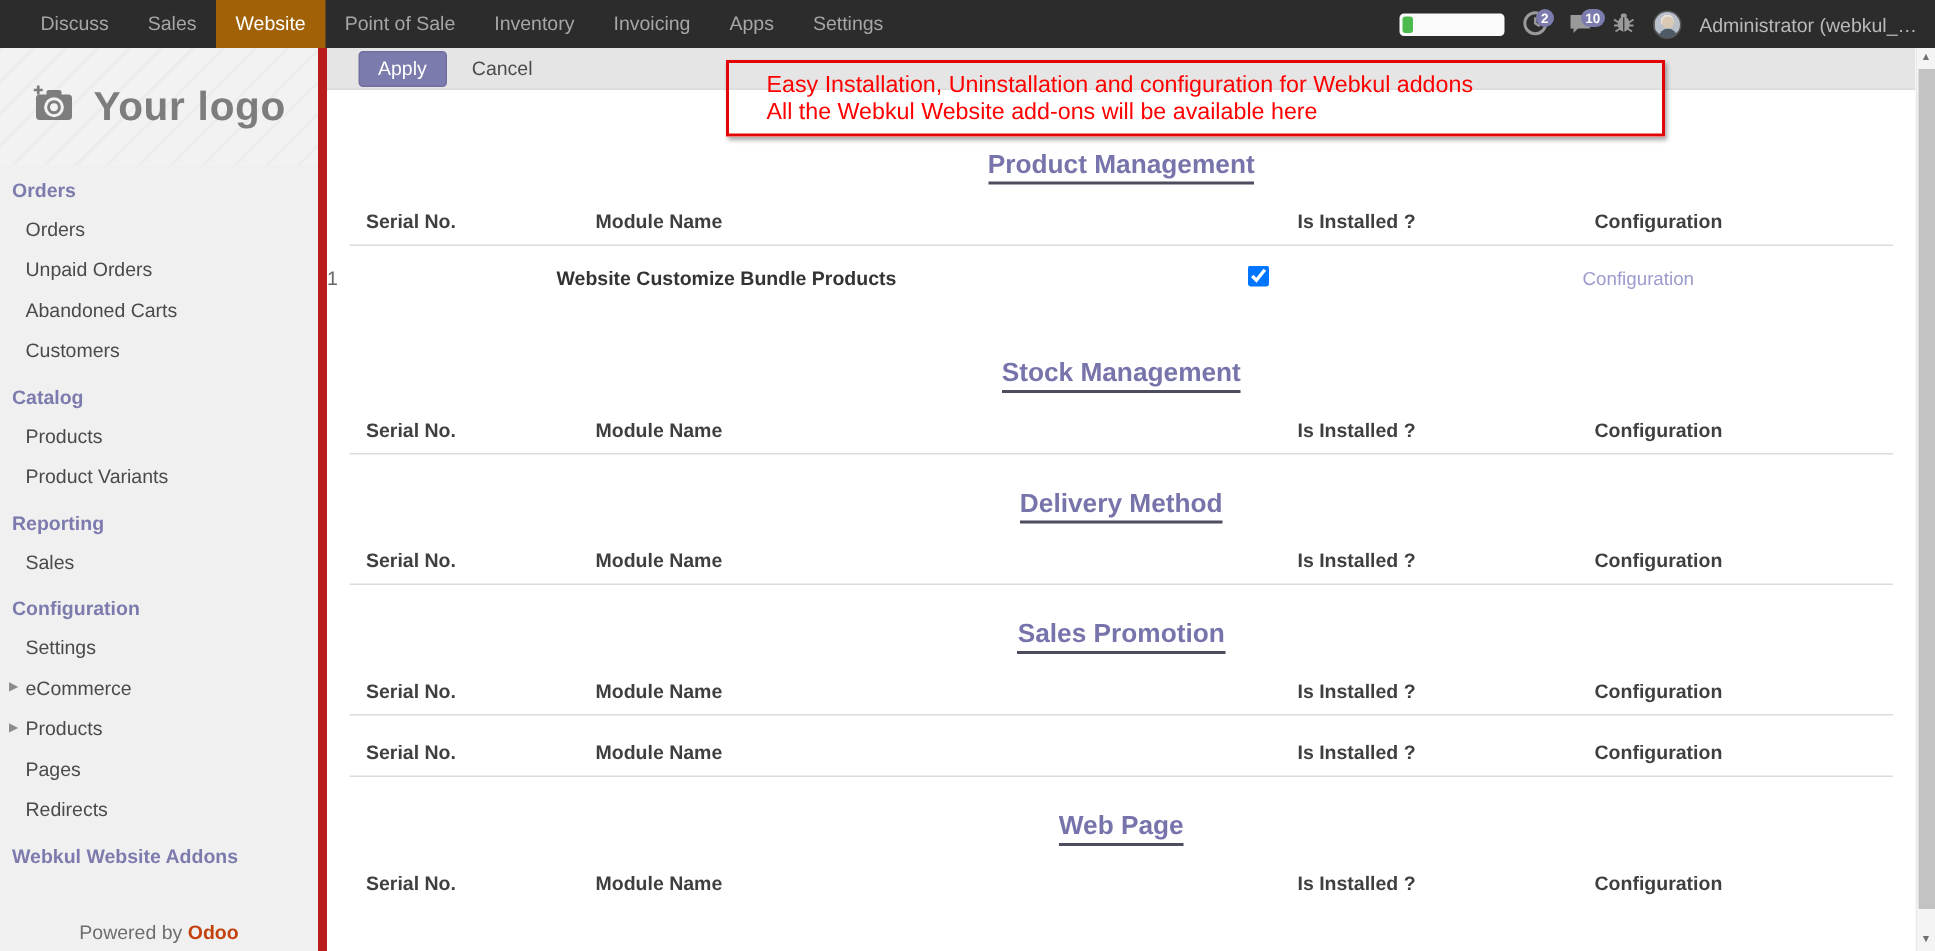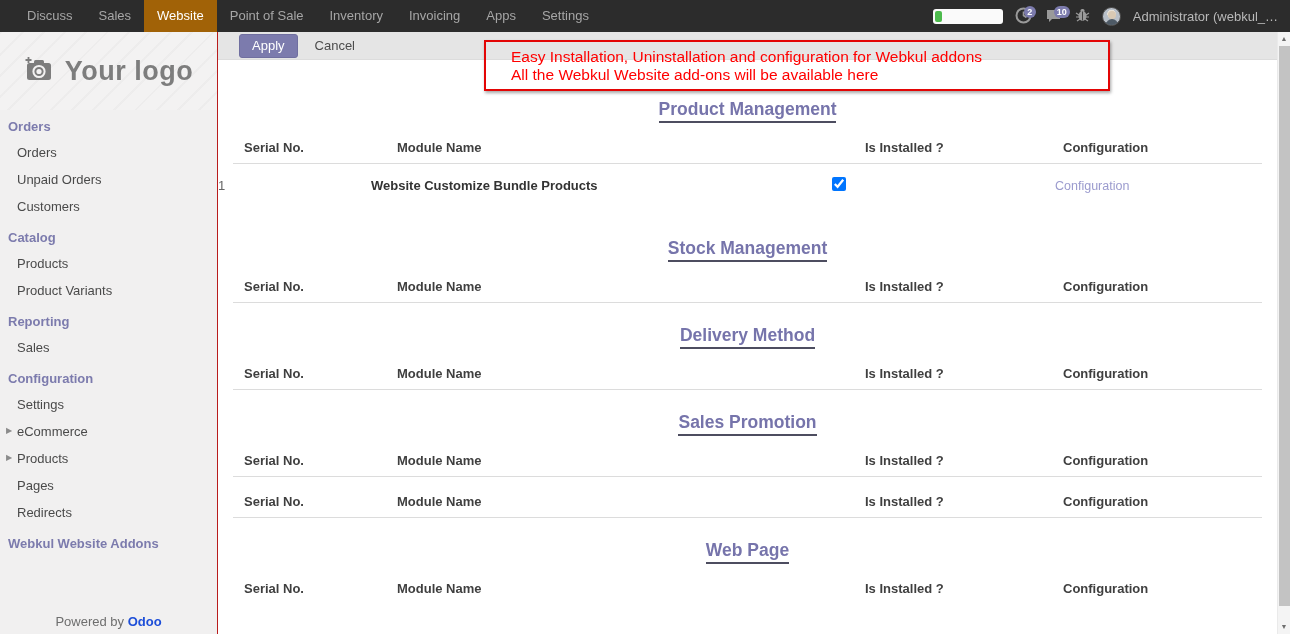--- a/index.html
+++ b/index.html
@@ -19,31 +19,31 @@
   .badge { position:absolute; top:-1px; left:9px; background:#7c7bad; color:#fff; font-size:9px; line-height:12px; height:12px; min-width:12px; padding:0 3px; border-radius:8px; text-align:center; font-weight:bold; }
   .avatar { width:19px; height:19px; border-radius:50%; background:radial-gradient(circle at 50% 35%, #e8e2d8 0 30%, #b9c0c9 31% 70%, #6d7884 71%); border:1px solid #555; overflow:hidden; position:relative; }
   .avatar::after{content:""; position:absolute; left:5px; top:3px; width:8px; height:8px; border-radius:50%; background:#d9c9b4;}
   .avatar::before{content:""; position:absolute; left:3px; top:11px; width:12px; height:8px; border-radius:6px 6px 0 0; background:#4e5a66;}
   .user-label { color:#b9b9b9; font-size:13px; max-width:152px; white-space:nowrap; overflow:hidden; }
 
   
   .body-row { flex:1; display:flex; min-height:0; }
 
   
-  .sidebar { width:218px; flex:none; background:#f1f0f0; border-right:1px solid #b91c1c; position:relative; }
+  .sidebar { width:218px; flex:none; background:#f1f0f0; border-right:6px solid #b91c1c; position:relative; }
   .logo-area { height:78px; display:flex; align-items:center; justify-content:center; gap:11px;
     background:repeating-linear-gradient(135deg, rgba(0,0,0,0.022) 0 2px, transparent 2px 15px), #f3f2f2; }
   .logo-text { color:#7d7d7d; font-size:27px; font-weight:bold; letter-spacing:0.5px; }
   .menu { padding-top:4px; font-size:13px; }
   .side-title { color:#7c7bad; font-weight:bold; padding:5px 8px; margin-top:5px; cursor:pointer; }
   .side-title:first-child { margin-top:0; }
   .side-item { color:#4a4a4a; padding:6px 6px 6px 17px; cursor:pointer; position:relative; }
   .caret { position:absolute; left:6px; top:8px; font-size:8px; color:#8b8b8b; }
   .sidebar-footer { position:absolute; bottom:5px; width:100%; text-align:center; font-size:13px; color:#6e6e6e; }
-  .sidebar-footer .brand { color:#1d4ed8; font-weight:bold;margin-top:10px; }
+  .sidebar-footer .brand { color:#c2410c; font-weight:bold;margin-top:10px; }
   .cam { flex:none; }
 
   
   .main { flex:1; background:#fff; position:relative; min-width:0; overflow:hidden; }
   .toolbar { height:28px; border-bottom:1px solid #dcdcdc; display:flex; align-items:center; padding-left:21px; gap:17px; background:#e5e5e5; }
   .btn-apply { background:#7c7bad; border:1px solid #706fa0; color:#fff; font-size:13px; padding:3px 12px 4px; border-radius:3px; cursor:pointer; font-family:inherit; }
   .btn-cancel { background:none; border:none; color:#4c4c4c; font-size:13px; cursor:pointer; font-family:inherit; }
 
   .annotation { position:absolute; left:266px; top:8px; width:626px; height:51px; border:2px solid #e30505;
     box-shadow:1px 2px 3px rgba(0,0,0,0.35); display:flex; flex-direction:column; justify-content:center;
@@ -133,20 +133,21 @@
               <circle cx="15" cy="15.5" r="2.6" fill="#f3f2f2"></circle>
               <path d="M4.5 1 v6 M1.5 4 h6" stroke="#7d7d7d" stroke-width="1.8"></path>
             </svg>
         </span>
         <span class="logo-text">Your logo</span>
       </div>
       <div class="menu">
           <div class="side-title">Orders</div>
           <div class="side-item"><span>Orders</span></div>
           <div class="side-item"><span>Unpaid Orders</span></div>
+          <div class="side-item"><span>Abandoned Carts</span></div>
           <div class="side-item"><span>Customers</span></div>
           <div class="side-title">Catalog</div>
           <div class="side-item"><span>Products</span></div>
           <div class="side-item"><span>Product Variants</span></div>
           <div class="side-title">Reporting</div>
           <div class="side-item"><span>Sales</span></div>
           <div class="side-title">Configuration</div>
           <div class="side-item"><span>Settings</span></div>
           <div class="side-item"><span class="caret">▶</span><span>eCommerce</span></div>
           <div class="side-item"><span class="caret">▶</span><span>Products</span></div>

